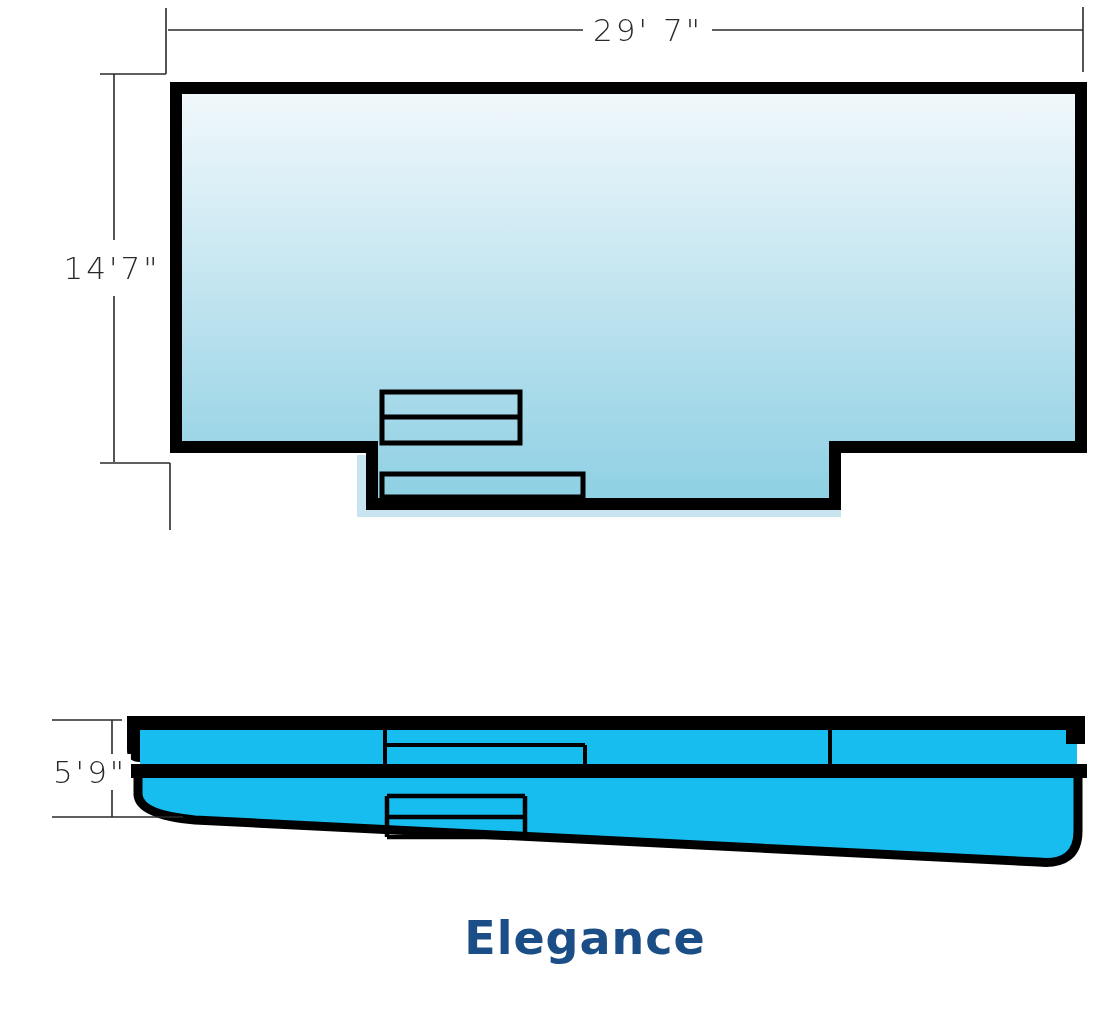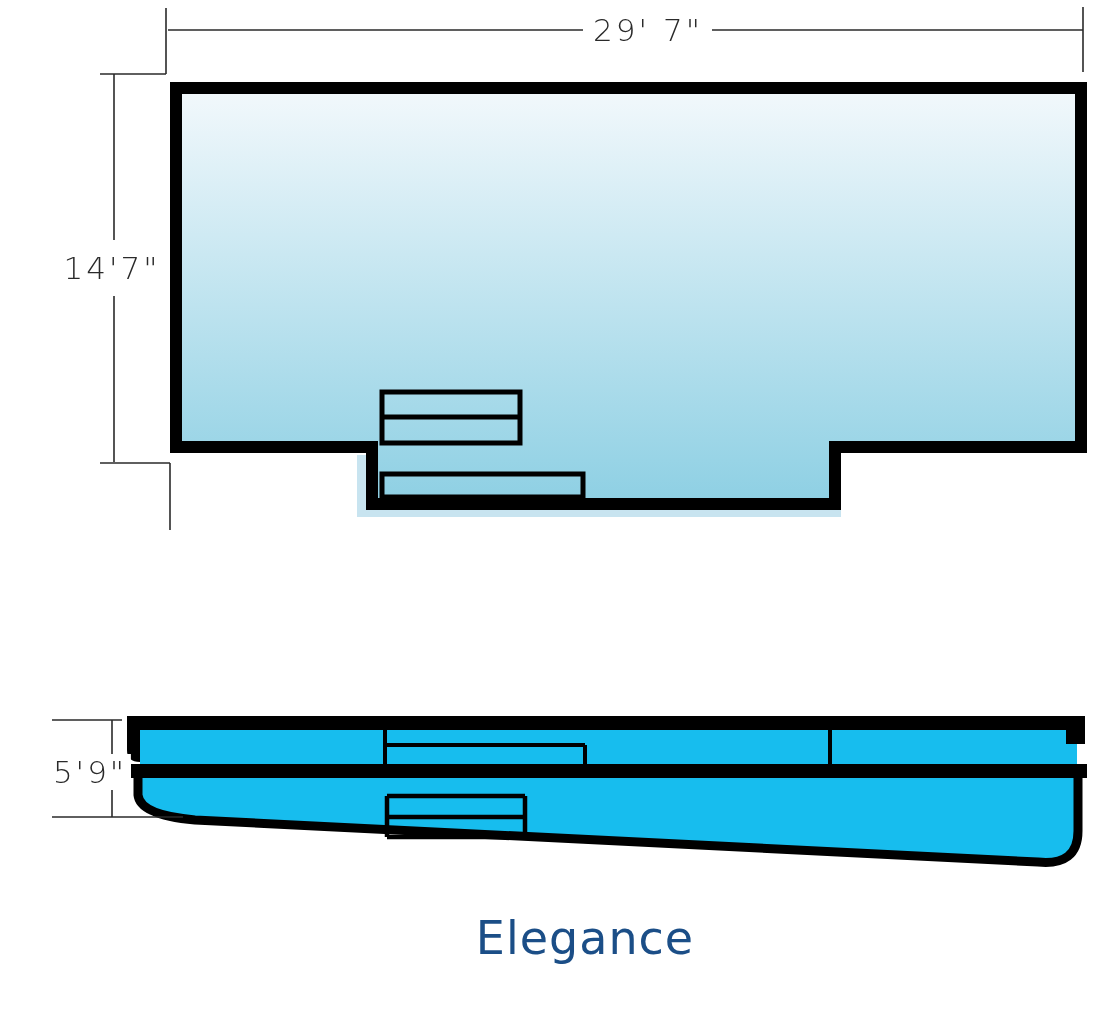--- a/index.html
+++ b/index.html
@@ -30,21 +30,21 @@
     letter-spacing:3px;
     white-space:nowrap;
     background:#ffffff;
     padding:0 4px;
   }
   .pool-title{
     position:absolute;
     left:585px;top:938px;
     transform:translate(-50%,-50%);
     color:var(--title-color);
-    font-weight:normal;
+    font-weight:bold;
     font-size:46px;
     letter-spacing:1px;
     white-space:nowrap;
   }
 </style>
 </head>
 <body>
 
 <div class="stage">
 

